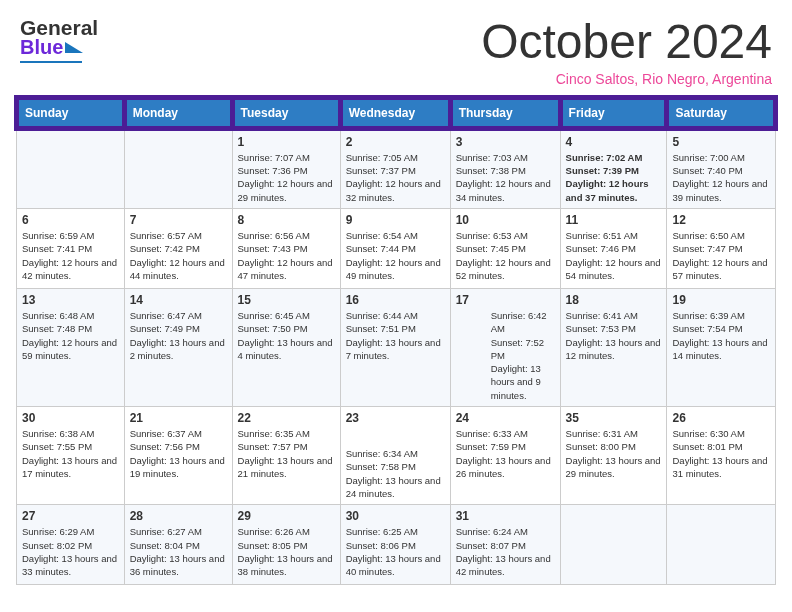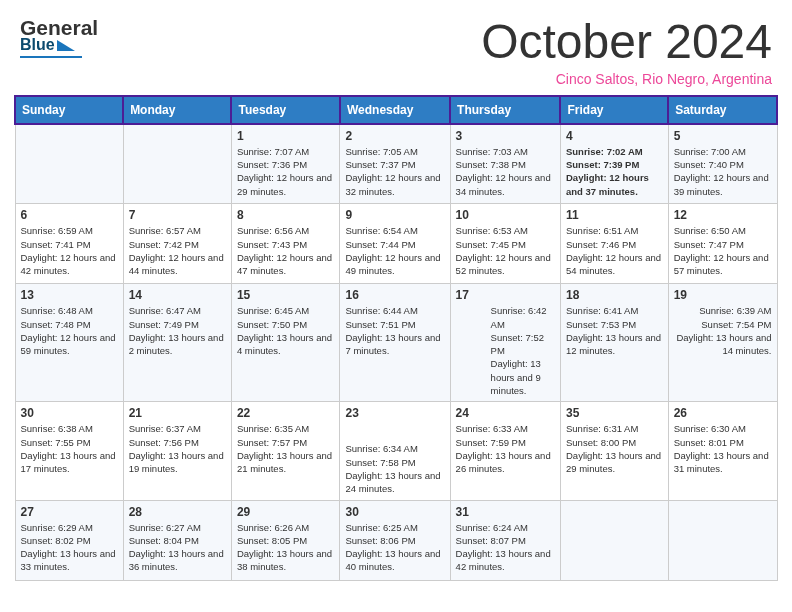--- a/index.html
+++ b/index.html
@@ -36,21 +36,21 @@
       width: 100%;
       border-collapse: collapse;
     }
     thead tr th {
       background: #2e7dc4;
       color: #fff;
       font-size: 12px;
       font-weight: bold;
       padding: 6px 6px;
       text-align: left;
-      border: 2px solid #4c1d95;
+      border: 5px solid #4c1d95;
     }
     tbody tr td {
       vertical-align: top;
       border: 1px solid #ccc;
       padding: 4px 5px;
       font-size: 10px;
       color: #333;
       width: 113px;
       min-height: 80px;
       height: 80px;
@@ -88,22 +88,22 @@
       color: #333;
       display: flex;
       align-items: flex-end;
     }
     .logo-bottom-line {
       display: flex;
       align-items: center;
       margin-top: -4px;
     }
     .logo-blue-text {
-      color: #0c4a6e;
-      font-size: 16px;
+      color: #6d28d9;
+      font-size: 20px;
       font-weight: bold;
     }
     .logo-arrow {
       display: inline-block;
       width: 0;
       height: 0;
       border-style: solid;
       border-width: 11px 0 0 18px;
       border-color: transparent transparent transparent #1a75bc;
       margin-left: 2px;
@@ -256,21 +256,21 @@
 Daylight: 13 hours and 9 minutes.</div>
           </td>
           <td>
             <span class="day-number">18</span>
             <div class="day-info" style="white-space: pre-line;">Sunrise: 6:41 AM
 Sunset: 7:53 PM
 Daylight: 13 hours and 12 minutes.</div>
           </td>
           <td>
             <span class="day-number">19</span>
-            <div class="day-info" style="white-space: pre-line; text-align: right;">Sunrise: 6:39 AM
+            <div class="day-info" style="white-space: pre-line;">Sunrise: 6:39 AM
 Sunset: 7:54 PM
 Daylight: 13 hours and 14 minutes.</div>
           </td>
         </tr>
         <tr>
           <td>
             <span class="day-number">30</span>
             <div class="day-info" style="white-space: pre-line;">Sunrise: 6:38 AM
 Sunset: 7:55 PM
 Daylight: 13 hours and 17 minutes.</div>

